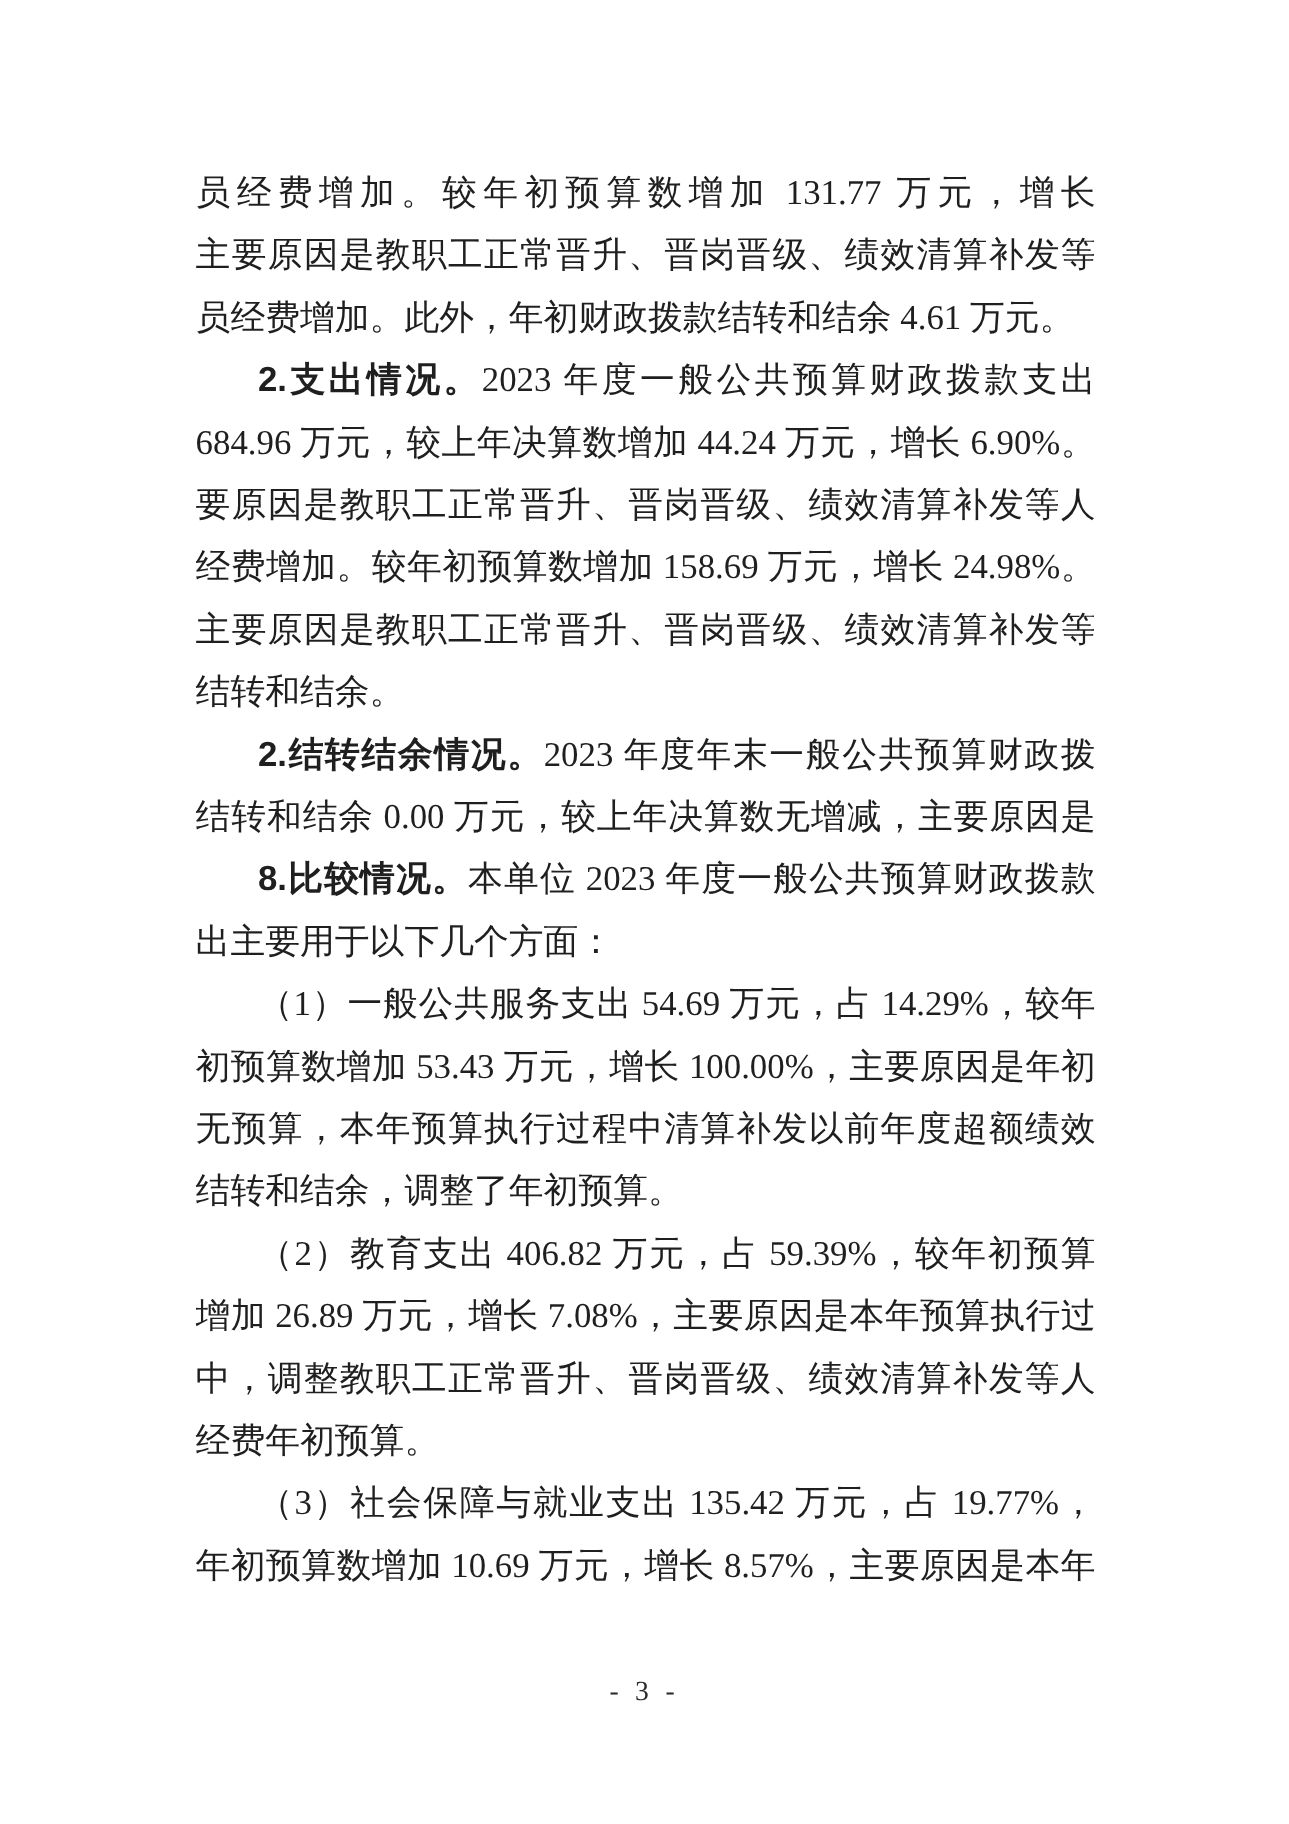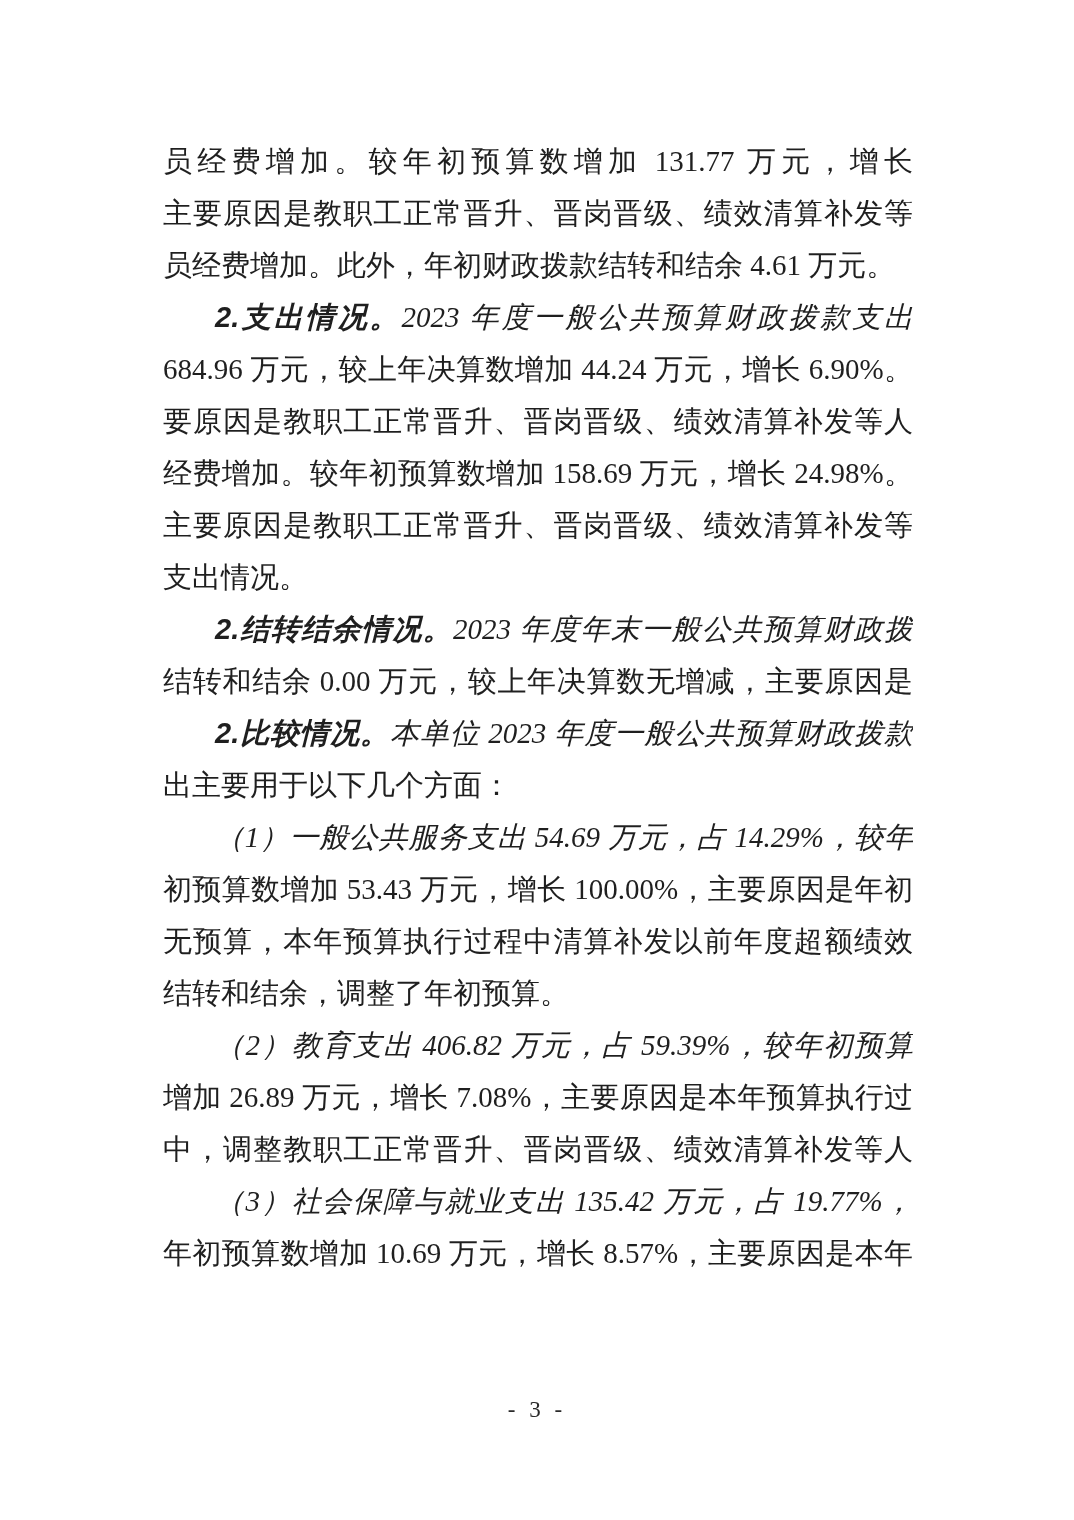--- a/index.html
+++ b/index.html
@@ -34,21 +34,20 @@
     overflow: visible;
   }
   .line.j {
     white-space: normal;
     text-align: justify;
     text-align-last: justify;
     overflow: hidden;
   }
   .line.indent {
     text-indent: 52px;
-    font-style: italic;
   }
   .seg {
     font-weight: 400;
   }
   .seg.bold {
     font-family: "Liberation Sans", sans-serif;
     font-weight: 700;
   }
   .page-number {
     position: absolute;
@@ -72,40 +71,41 @@
         <div class="line j"><span class="seg">员经费增加。较年初预算数增加 131.77 万元，增长 24.04%。</span></div>
         <div class="line j"><span class="seg">主要原因是教职工正常晋升、晋岗晋级、绩效清算补发等人</span></div>
         <div class="line"><span class="seg">员经费增加。此外，年初财政拨款结转和结余 4.61 万元。</span></div>
       </div>
       <div class="paragraph">
         <div class="line j indent"><span class="seg bold">2.支出情况。</span><span class="seg">2023 年度一般公共预算财政拨款支出</span></div>
         <div class="line j"><span class="seg">684.96 万元，较上年决算数增加 44.24 万元，增长 6.90%。主</span></div>
         <div class="line j"><span class="seg">要原因是教职工正常晋升、晋岗晋级、绩效清算补发等人员</span></div>
         <div class="line j"><span class="seg">经费增加。较年初预算数增加 158.69 万元，增长 24.98%。</span></div>
         <div class="line j"><span class="seg">主要原因是教职工正常晋升、晋岗晋级、绩效清算补发等人</span></div>
-        <div class="line"><span class="seg">支出情况。</span></div>
+        <div class="line"><span class="seg">结转和结余。</span></div>
       </div>
       <div class="paragraph">
         <div class="line j indent"><span class="seg bold">2.结转结余情况。</span><span class="seg">2023 年度年末一般公共预算财政拨款</span></div>
         <div class="line j"><span class="seg">结转和结余 0.00 万元，较上年决算数无增减，主要原因是本</span></div>
       </div>
       <div class="paragraph">
-        <div class="line j indent"><span class="seg bold">2.比较情况。</span><span class="seg">本单位 2023 年度一般公共预算财政拨款支</span></div>
+        <div class="line j indent"><span class="seg bold">8.比较情况。</span><span class="seg">本单位 2023 年度一般公共预算财政拨款支</span></div>
         <div class="line"><span class="seg">出主要用于以下几个方面：</span></div>
       </div>
       <div class="paragraph">
         <div class="line j indent"><span class="seg">（1）一般公共服务支出 54.69 万元，占 14.29%，较年</span></div>
         <div class="line j"><span class="seg">初预算数增加 53.43 万元，增长 100.00%，主要原因是年初</span></div>
         <div class="line j"><span class="seg">无预算，本年预算执行过程中清算补发以前年度超额绩效等</span></div>
         <div class="line"><span class="seg">结转和结余，调整了年初预算。</span></div>
       </div>
       <div class="paragraph">
         <div class="line j indent"><span class="seg">（2）教育支出 406.82 万元，占 59.39%，较年初预算数</span></div>
         <div class="line j"><span class="seg">增加 26.89 万元，增长 7.08%，主要原因是本年预算执行过程</span></div>
         <div class="line j"><span class="seg">中，调整教职工正常晋升、晋岗晋级、绩效清算补发等人员</span></div>
+        <div class="line"><span class="seg">经费年初预算。</span></div>
       </div>
       <div class="paragraph">
         <div class="line j indent"><span class="seg">（3）社会保障与就业支出 135.42 万元，占 19.77%，较</span></div>
         <div class="line j"><span class="seg">年初预算数增加 10.69 万元，增长 8.57%，主要原因是本年预</span></div>
       </div>
     </div>
   <div class="page-number">- 3 -</div>
 </div>
 
 </body></html>

